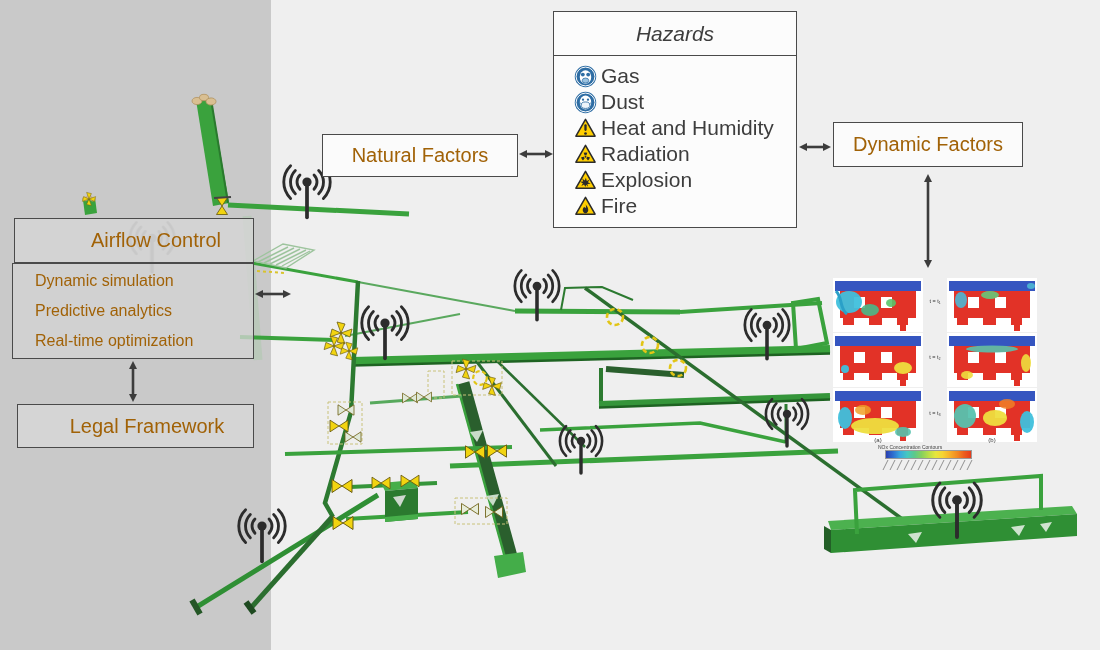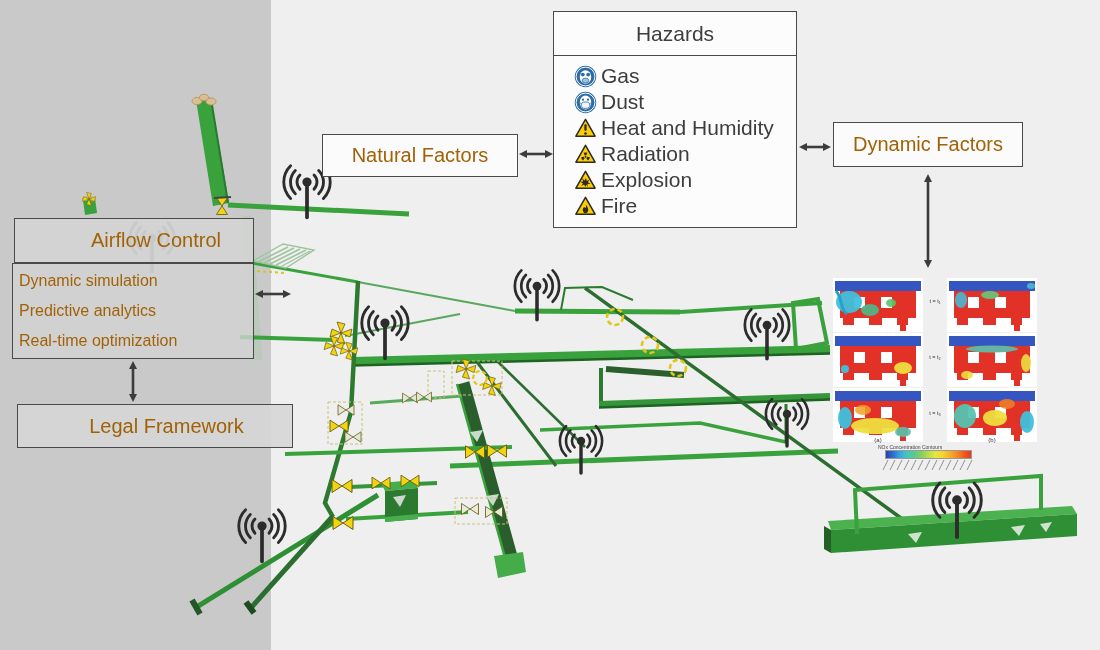--- a/index.html
+++ b/index.html
@@ -5,29 +5,29 @@
   html,body{margin:0;padding:0;background:#ffffff;}
   #stage{position:relative;width:1100px;height:650px;overflow:hidden;
          font-family:"Liberation Sans",sans-serif;background:#efefef;}
   #bg-left{position:absolute;left:0;top:0;width:271px;height:650px;background:#c9c9c9;}
   #scene{position:absolute;left:0;top:0;z-index:1;}
   
   .box{position:absolute;z-index:3;border:1.6px solid #4a4a4a;color:#a16207;
        display:flex;align-items:center;justify-content:center;box-sizing:border-box;}
   #natural-box{left:322px;top:134px;width:196px;height:43px;background:#fbfbfb;font-size:20px;}
   #design-box{left:833px;top:122px;width:190px;height:45px;background:#fbfbfb;font-size:20px;}
-  #legal-box{left:17px;top:404px;width:276px;height:44px;background:rgba(214,214,214,.88);font-size:20px;padding-left:23px;}
+  #legal-box{left:17px;top:404px;width:237px;height:44px;background:rgba(214,214,214,.88);font-size:20px;padding-left:23px;}
   #airflow-title{left:14px;top:218px;width:240px;height:45px;background:rgba(214,214,214,.78);font-size:20px;padding-left:44px;}
   #airflow-body{left:12px;top:263px;width:242px;height:96px;background:rgba(212,212,212,.78);
-                flex-direction:column;align-items:flex-start;justify-content:center;padding-left:6px;font-size:16px;}
+                flex-direction:column;align-items:flex-start;justify-content:center;padding-left:22px;font-size:16px;}
   #airflow-body .af-item{line-height:30px;white-space:nowrap;}
   #hazards-box{position:absolute;z-index:3;left:553px;top:11px;width:244px;height:217px;
                border:1.6px solid #4a4a4a;background:#fcfcfc;color:#3d3d3d;box-sizing:border-box;}
   #hazards-title{height:43px;border-bottom:1.6px solid #4a4a4a;display:flex;align-items:center;
-                 justify-content:center;font-size:21px;}
+                 justify-content:center;font-size:21px;font-style:italic;}
   #hazards-list{padding:7px 6px 4px 20px;}
   .hz-item{display:flex;align-items:center;height:26px;}
   .hz-ic{width:23px;height:23px;flex:0 0 23px;display:inline-block;}
   .hz-ic svg{width:23px;height:23px;display:block;}
   .hz-label{margin-left:4px;font-size:21px;white-space:nowrap;}
   
   #inset{position:absolute;z-index:2;left:828px;top:272px;width:250px;height:206px;}
   .panel{position:absolute;width:90px;height:54px;}
   .panel svg{width:90px;height:54px;display:block;}
   .t-label{position:absolute;left:95px;width:24px;height:9px;text-align:center;

